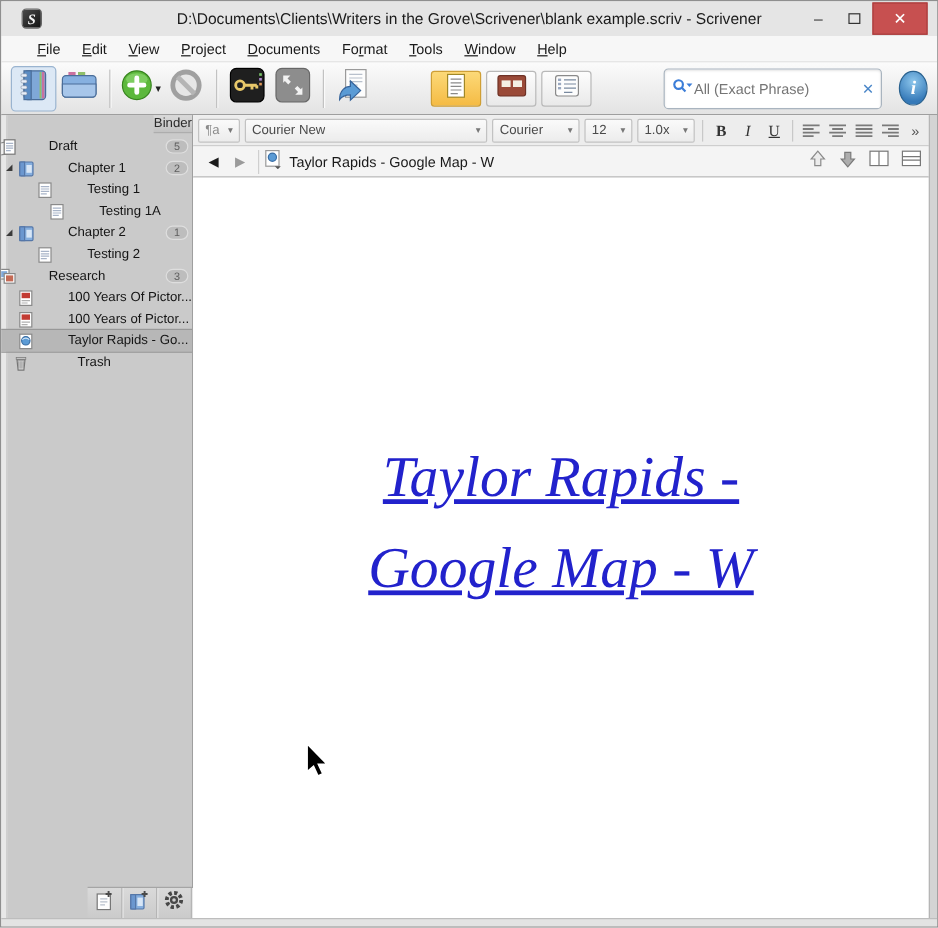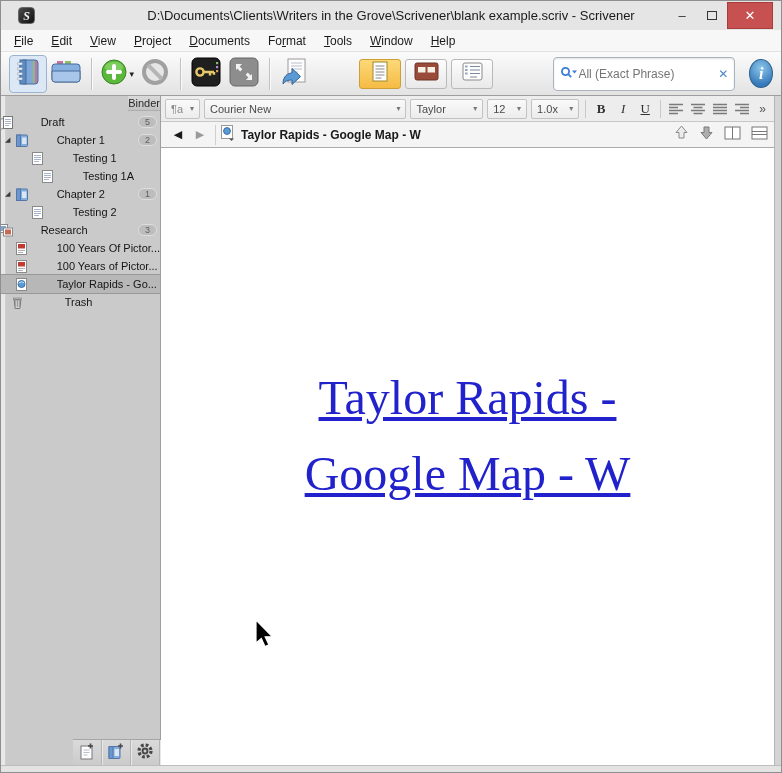--- a/index.html
+++ b/index.html
@@ -18,21 +18,21 @@
   .win-controls { margin-left:auto; display:flex; align-items:center; height:100%; z-index:2; }
   .win-btn { width:30px; height:100%; display:flex; align-items:center; justify-content:center;
              color:#333; font-size:13px; }
   .max-box { width:10px; height:9px; border:1px solid #333; display:inline-block; }
   .close-btn { width:46px; height:27px; background:#c75050; color:#fff; display:flex;
                align-items:center; justify-content:center; font-size:13px; margin-right:8px;
                border:1px solid #a83c3c; }
 
   
   .menubar { height:22px; background:#f7f7f7; display:flex; align-items:center;
-             padding-left:4px; border-bottom:1px solid #e2e2e2; }
+             padding-left:21px; border-bottom:1px solid #e2e2e2; }
   .menu-item { padding:0 9px; font-size:12px; color:#1a1a1a; }
   .menu-item u { text-decoration:underline; }
 
   
   .toolbar { height:44px; background:linear-gradient(#fbfbfb,#e3e3e3);
              border-bottom:1px solid #9e9e9e; display:flex; align-items:center; padding:0 8px; }
   .tb-btn { height:38px; min-width:38px; display:flex; align-items:center; justify-content:center;
             border-radius:4px; }
   .tb-btn.selected { background:#dce8f5; border:1px solid #9ab4d0; }
   .tb-sep { width:1px; height:32px; background:#c2c2c2; margin:0 6px;
@@ -90,27 +90,27 @@
   .fmt-btn { width:22px; height:20px; display:flex; align-items:center; justify-content:center;
              font-family:"Liberation Serif",serif; font-size:13px; color:#333; }
   .fmt-sep { width:1px; height:18px; background:#c8c8c8; margin:0 2px; }
   .fmt-overflow { margin-left:auto; color:#555; font-size:12px; padding:0 4px; }
 
   .editor-header { height:26px; background:#f4f4f4; border-bottom:1px solid #aaa;
                    display:flex; align-items:center; padding:0 6px; }
   .nav-btn { width:22px; text-align:center; font-size:11px; }
   .nav-back { color:#1a1a1a; } .nav-fwd { color:#9a9a9a; }
   .hdr-sep { width:1px; height:20px; background:#cfcfcf; margin:0 4px; }
-  .hdr-title { font-size:12px; font-weight:bold; color:#1a1a1a; margin-left:6px; white-space:nowrap; }
+  .hdr-title { font-size:12px; font-weight:normal; color:#1a1a1a; margin-left:6px; white-space:nowrap; }
   .hdr-right { margin-left:auto; display:flex; align-items:center; gap:10px; }
 
   .editor-content { flex:1; background:#fff; overflow:hidden; }
   .doc-link-block { margin-top:212px; text-align:center; }
   .link-line { font-family:"Liberation Serif", serif; font-size:48px; line-height:76px;
-               color:#2222cc; text-decoration:underline; }
+               color:#2222cc; text-decoration:underline;font-style:italic; }
 
   .editor-footer { height:26px; background:linear-gradient(#dedede,#d0d0d0); border-top:1px solid #9f9f9f;
                    display:flex; align-items:center; padding:0 3px; }
   .footer-link { flex:1; font-size:10px; color:#2233cc; text-decoration:underline;
                  white-space:nowrap; overflow:hidden; }
   .footer-icon { flex:0 0 auto; margin-left:3px; }
 
   .mouse-cursor { position:absolute; left:252px; top:618px; z-index:50; }
 </style>
 </head>
@@ -436,21 +436,21 @@
       <div class="format-bar">
         <div class="dd" style="width:40px">
           <span class="lbl" style="color:#8a8a8a">¶a</span>
           <span class="car">▾</span>
         </div>
         <div class="dd" style="width:244px">
           <span class="lbl">Courier New</span>
           <span class="car">▾</span>
         </div>
         <div class="dd" style="width:86px">
-          <span class="lbl">Taylor</span>
+          <span class="lbl">Courier</span>
           <span class="car">▾</span>
         </div>
         <div class="dd" style="width:46px">
           <span class="lbl">12</span>
           <span class="car">▾</span>
         </div>
         <div class="dd" style="width:56px">
           <span class="lbl">1.0x</span>
           <span class="car">▾</span>
         </div>

